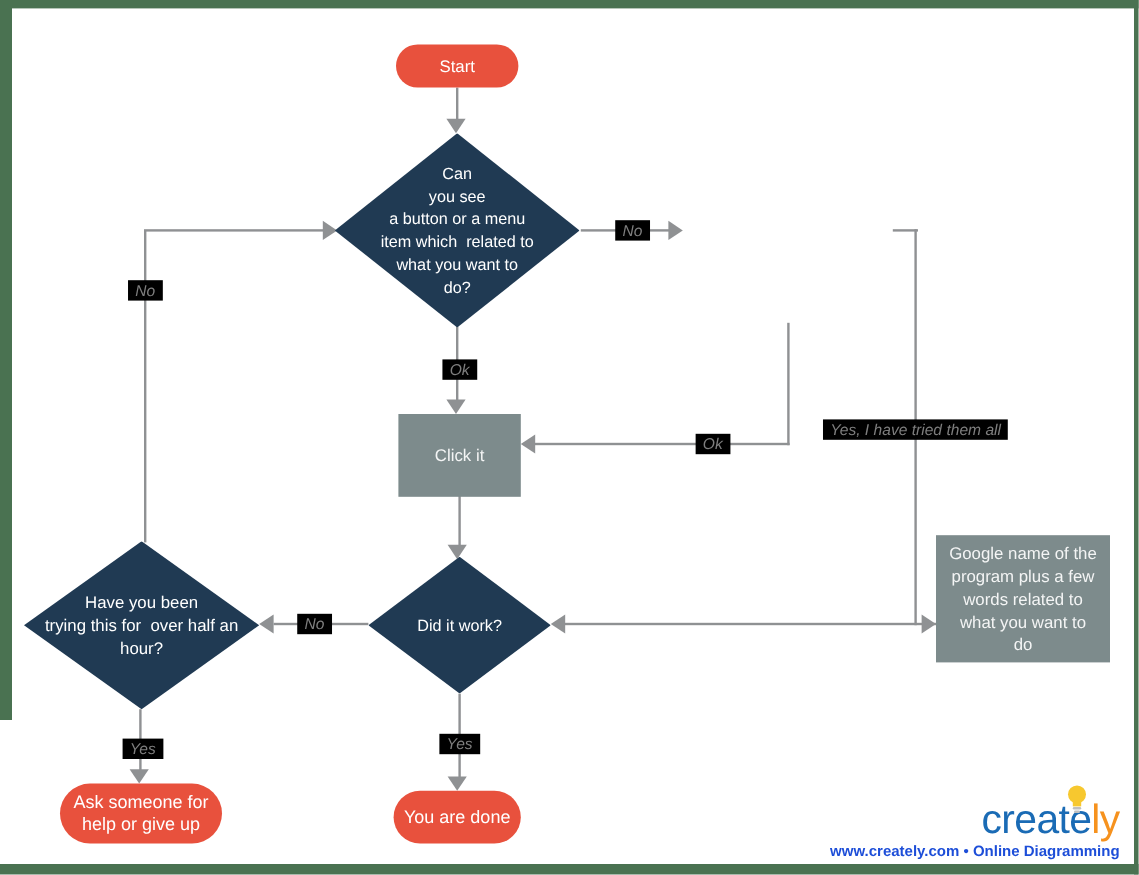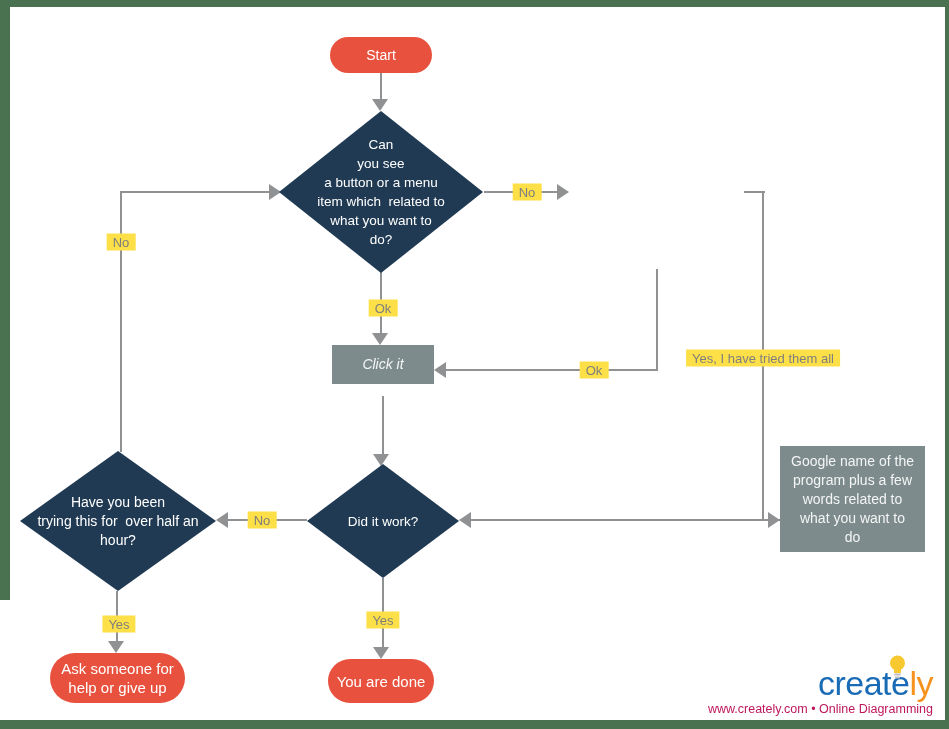--- a/index.html
+++ b/index.html
@@ -19,45 +19,45 @@
           text-align:center; color:#ffffff; z-index:10; }
   .node-label { white-space:pre-wrap; }
   .pill   { background:#E8513D; border-radius:999px; font-size:14px; line-height:19px; }
   .diamond{ background:#203A53; clip-path:polygon(50% 0,100% 50%,50% 100%,0 50%);
             font-size:13.5px; line-height:19px; }
   .rect   { background:#7D8B8C; font-size:14px; line-height:19px; color:#F4F5F5; }
 
   #n-start   { left:330px; top:37px;  width:102px; height:36px; }
   #n-cansee  { left:279px; top:111px; width:204px; height:162px; }
   #n-tried   { left:569px; top:116px; width:176px; height:152px; }
-  #n-click   { left:332px; top:345px; width:102px; height:39px;font-style:italic; }
+  #n-click   { left:332px; top:345px; width:102px; height:69px; }
   #n-work    { left:307px; top:464px; width:152px; height:114px; }
   #n-hour    { left:20px;  top:451px; width:196px; height:140px; font-size:14px; }
   #n-ask     { left:50px;  top:653px; width:135px; height:50px; font-size:15px; }
   #n-done    { left:328px; top:659px; width:106px; height:44px; font-size:15px; }
   #n-google  { left:780px; top:446px; width:145px; height:106px; }
 
   
   .line  { position:absolute; background:#8F9193; z-index:1; }
   .arrow { position:absolute; width:0; height:0; z-index:2; }
   .a-down  { border-left:8px solid transparent; border-right:8px solid transparent; border-top:12px solid #8F9193; }
   .a-right { border-top:8px solid transparent; border-bottom:8px solid transparent; border-left:12px solid #8F9193; }
   .a-left  { border-top:8px solid transparent; border-bottom:8px solid transparent; border-right:12px solid #8F9193; }
 
   
-  .elabel { position:absolute; transform:translate(-50%,-50%); background:#fde047;
-            color:#7E7E7E; font-size:13px; padding:1px 6px; z-index:5; white-space:nowrap; }
+  .elabel { position:absolute; transform:translate(-50%,-50%); background:#000000;
+            color:#7E7E7E; font-size:13px; padding:1px 6px; z-index:5; white-space:nowrap;font-style:italic; }
 
   
   .brand { position:absolute; right:16px; top:652px; text-align:right; z-index:20; }
   .brand-word { position:relative; display:inline-block; font-size:34px; letter-spacing:-0.5px; line-height:34px; padding-top:14px; }
   .brand-blue   { color:#1A6BB5;text-align:center; }
   .brand-orange { color:#F6921E; }
   .bulb { position:absolute; right:27px; top:-2px; }
-  .brand-tagline { font-size:12.5px; color:#be185d; margin-top:2px; }
+  .brand-tagline { font-size:12.5px; color:#1d4ed8; margin-top:2px;font-weight:bold; }
 </style>
 </head>
 <body>
 
 <div class="stage">
 
   <div class="frame-strip frame-top"></div>
   <div class="frame-strip frame-left"></div>
   <div class="frame-strip frame-right"></div>
   <div class="frame-strip frame-bottom"></div>

